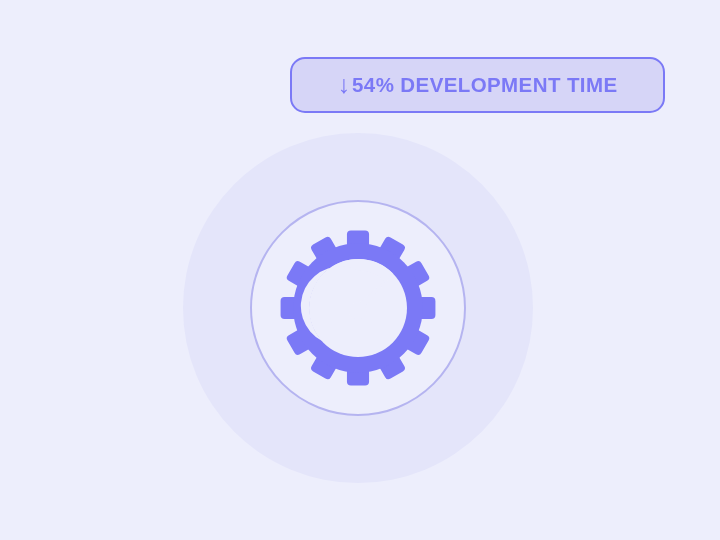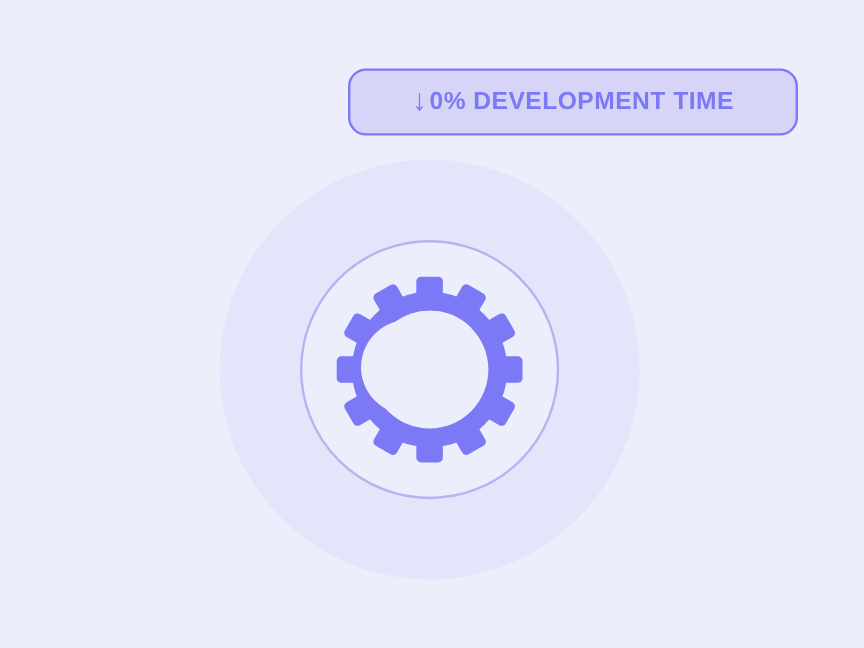--- a/index.html
+++ b/index.html
@@ -88,21 +88,21 @@
     display: block;
   }
 </style>
 </head>
 <body>
 
 <div id="stage">
 
   <div id="badge">
     <span id="badge-arrow">↓</span>
-    <span id="badge-label">0% DEVELOPMENT TIME</span>
+    <span id="badge-label">54% DEVELOPMENT TIME</span>
   </div>
 
   <div id="icon-cluster">
 
     <div id="halo-outer"></div>
     <div id="ring-inner"></div>
 
     <svg id="gear-icon" viewBox="0 0 200 200">
       <defs>
 

